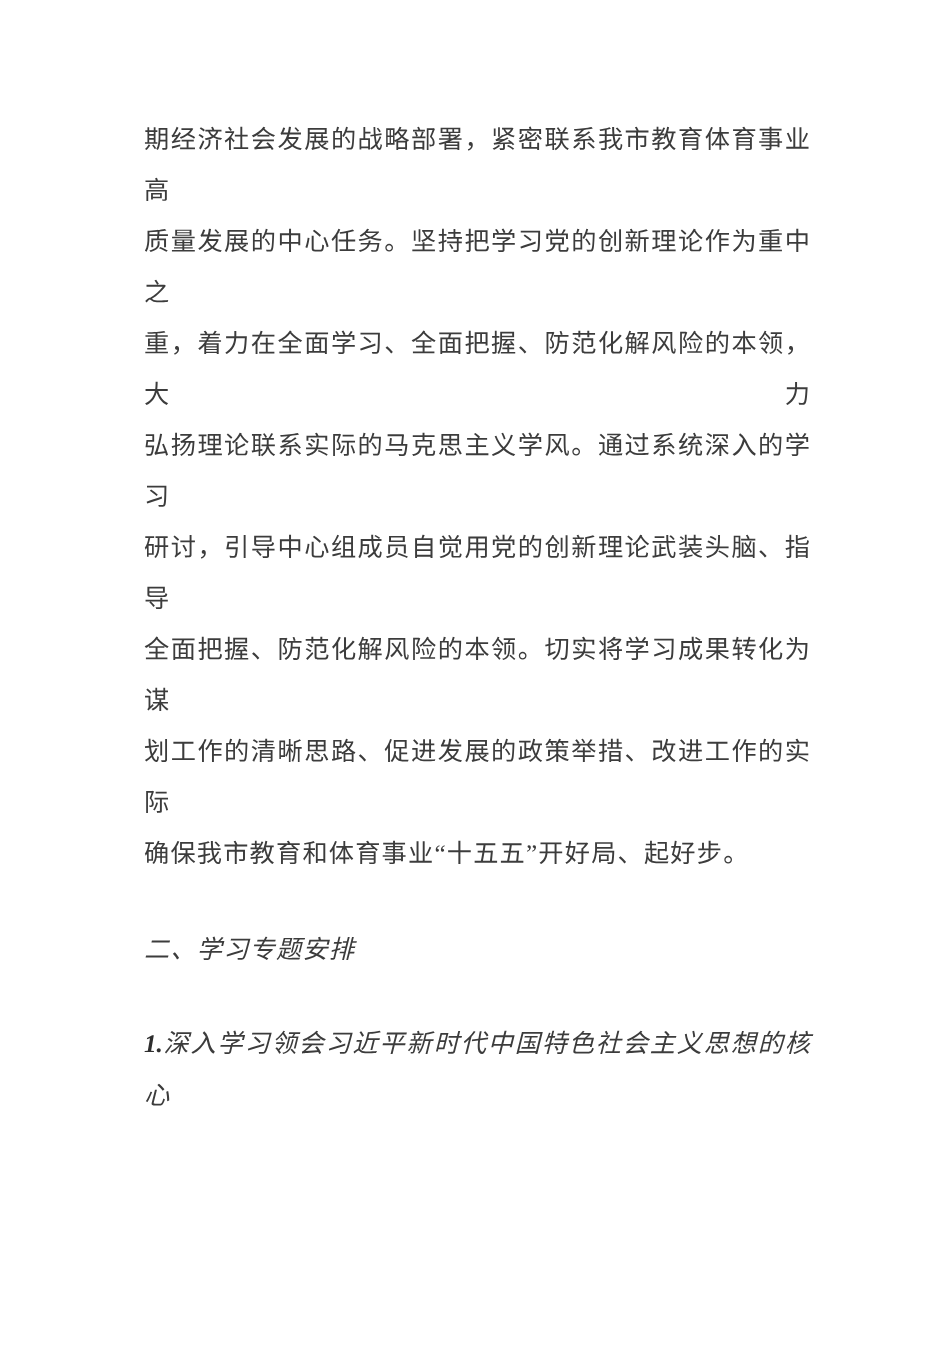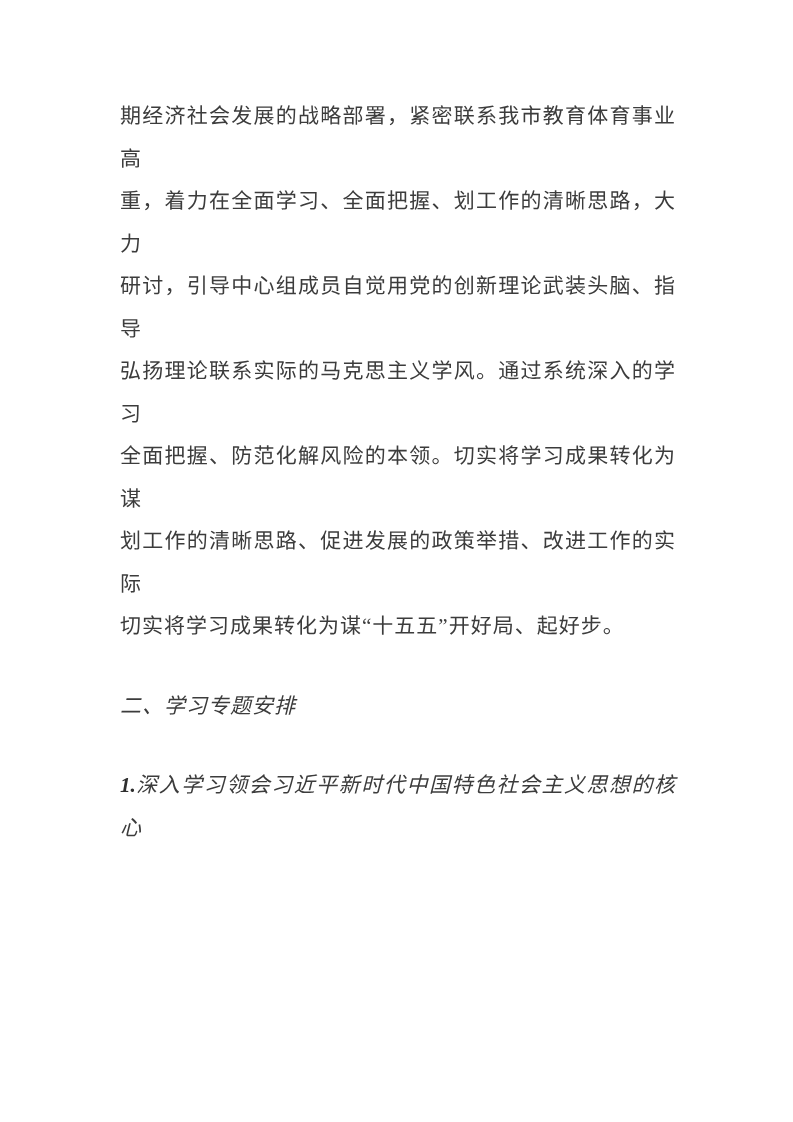--- a/index.html
+++ b/index.html
@@ -50,26 +50,27 @@
   }
 </style>
 </head>
 <body>
 
 <div class="page">
   <div class="text-column">
 
     <div class="para">
       <div class="line jline">期经济社会发展的战略部署，紧密联系我市教育体育事业高</div>
-      <div class="line jline">重，着力在全面学习、全面把握、划工作的清晰思路，大力</div>
+      <div class="line jline">质量发展的中心任务。坚持把学习党的创新理论作为重中之</div>
+      <div class="line jline">重，着力在全面学习、全面把握、防范化解风险的本领，大力</div>
+      <div class="line jline">弘扬理论联系实际的马克思主义学风。通过系统深入的学习</div>
       <div class="line jline">研讨，引导中心组成员自觉用党的创新理论武装头脑、指导</div>
-      <div class="line jline">弘扬理论联系实际的马克思主义学风。通过系统深入的学习</div>
       <div class="line jline">全面把握、防范化解风险的本领。切实将学习成果转化为谋</div>
       <div class="line jline">划工作的清晰思路、促进发展的政策举措、改进工作的实际</div>
-      <div class="line pline">切实将学习成果转化为谋“十五五”开好局、起好步。</div>
+      <div class="line pline">确保我市教育和体育事业“十五五”开好局、起好步。</div>
     </div>
 
     <div class="para">
       <div class="line pline">二、学习专题安排</div>
     </div>
 
     <div class="para">
       <div class="line jline"><span class="topic-number">1.</span><span>深入学习领会习近平新时代中国特色社会主义思想的核心</span></div>
 
     </div>

